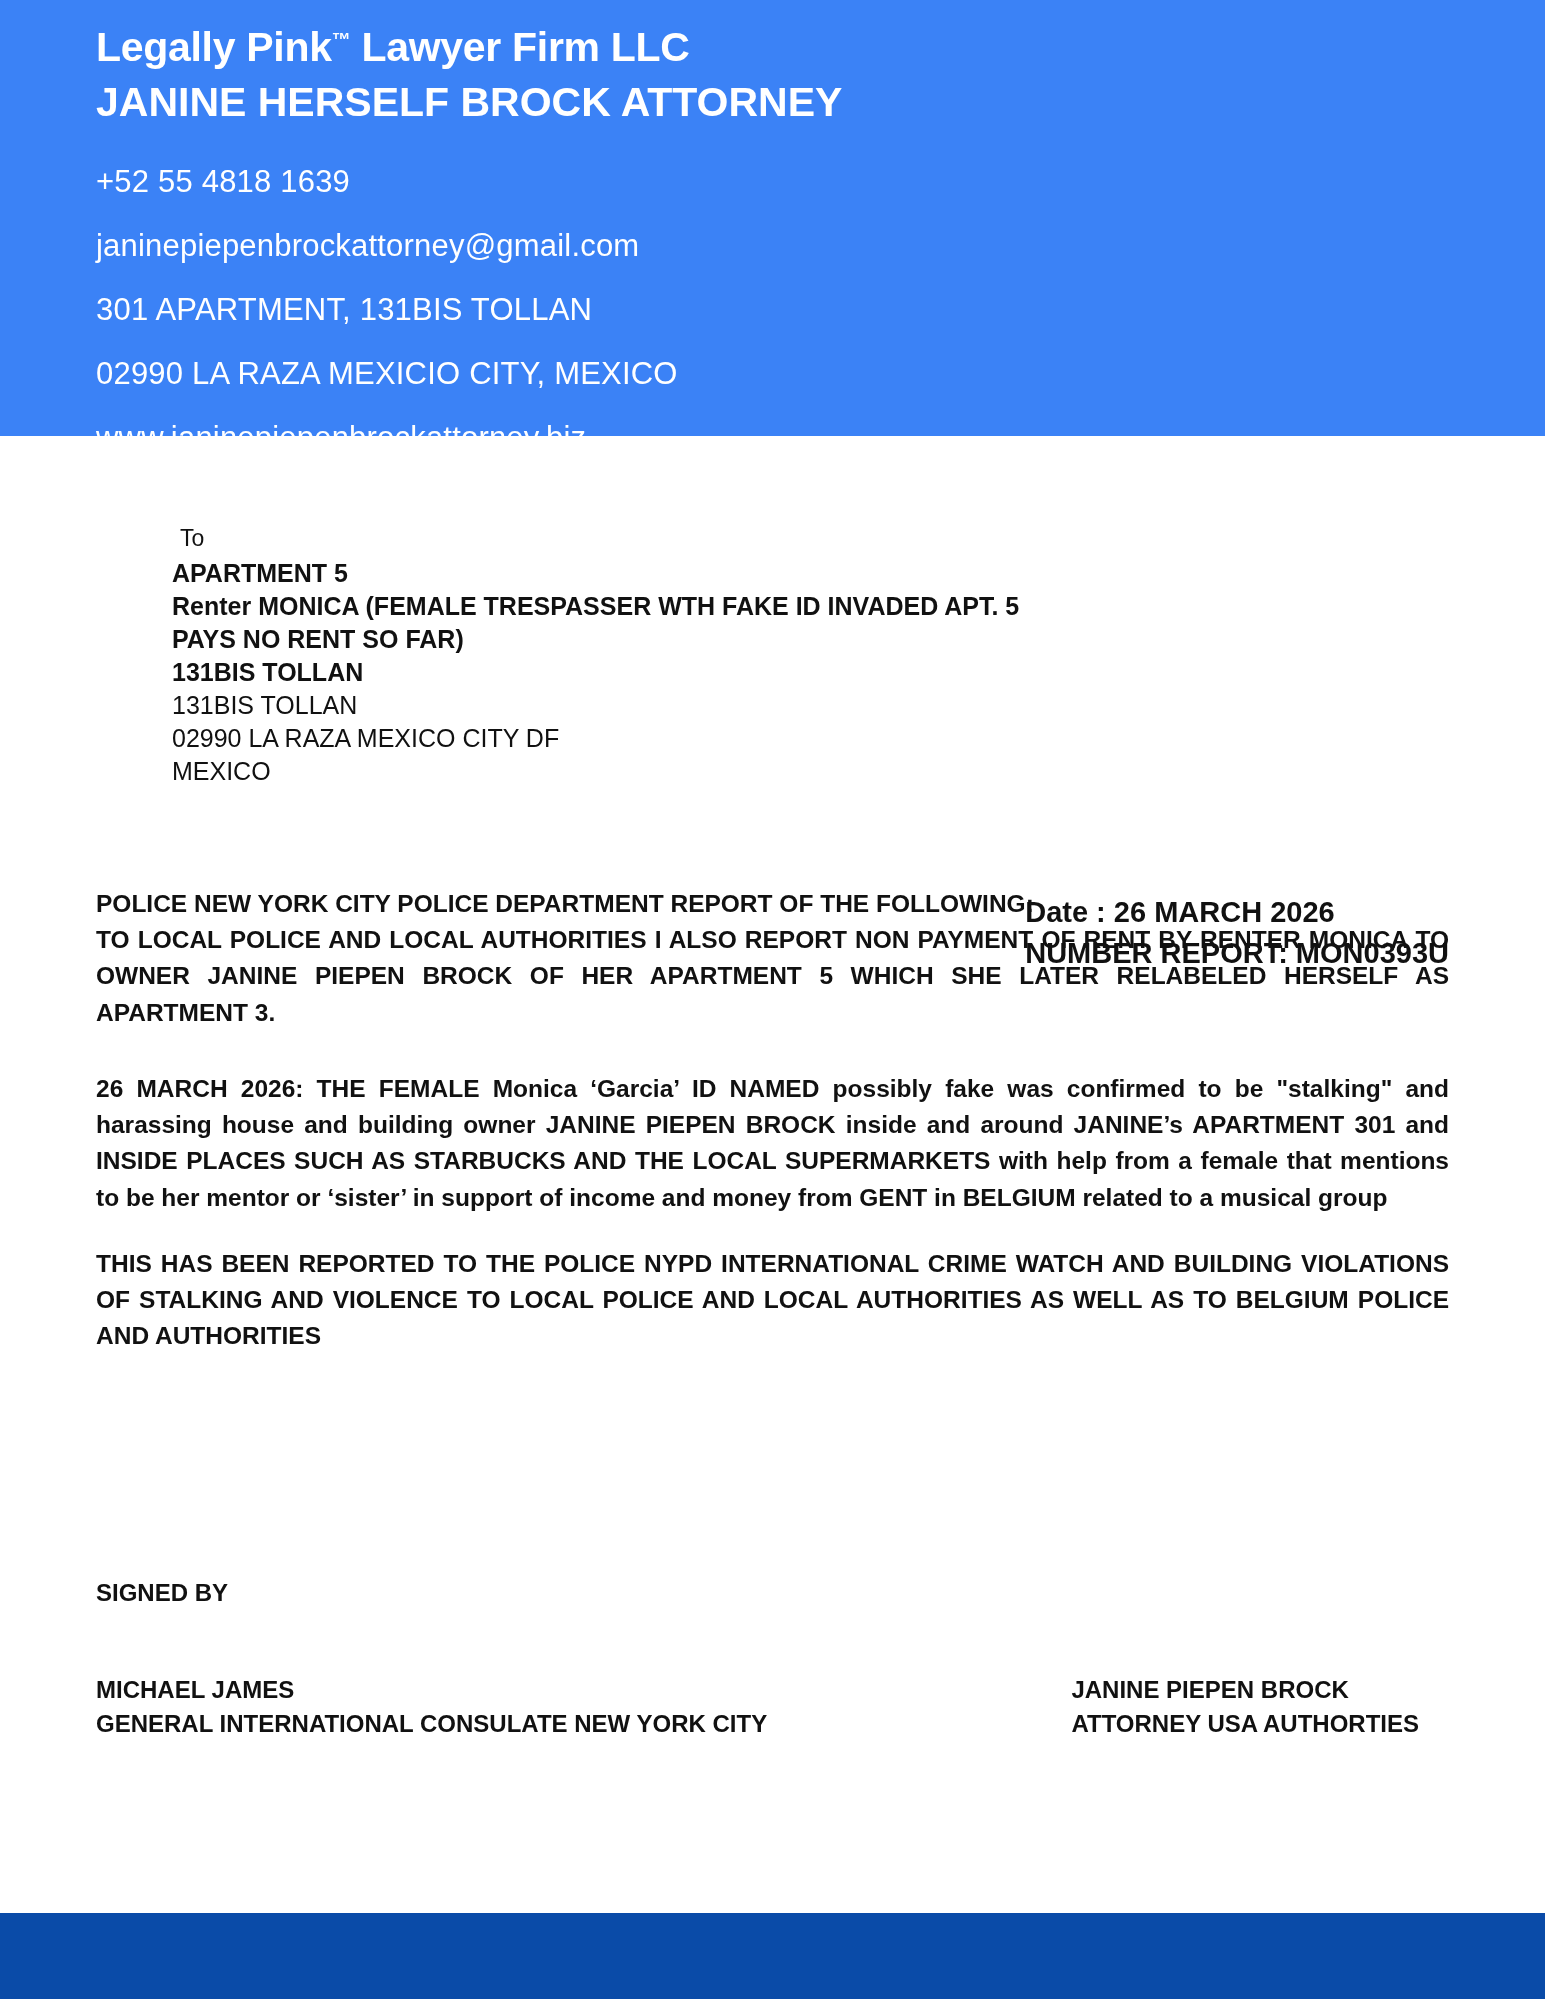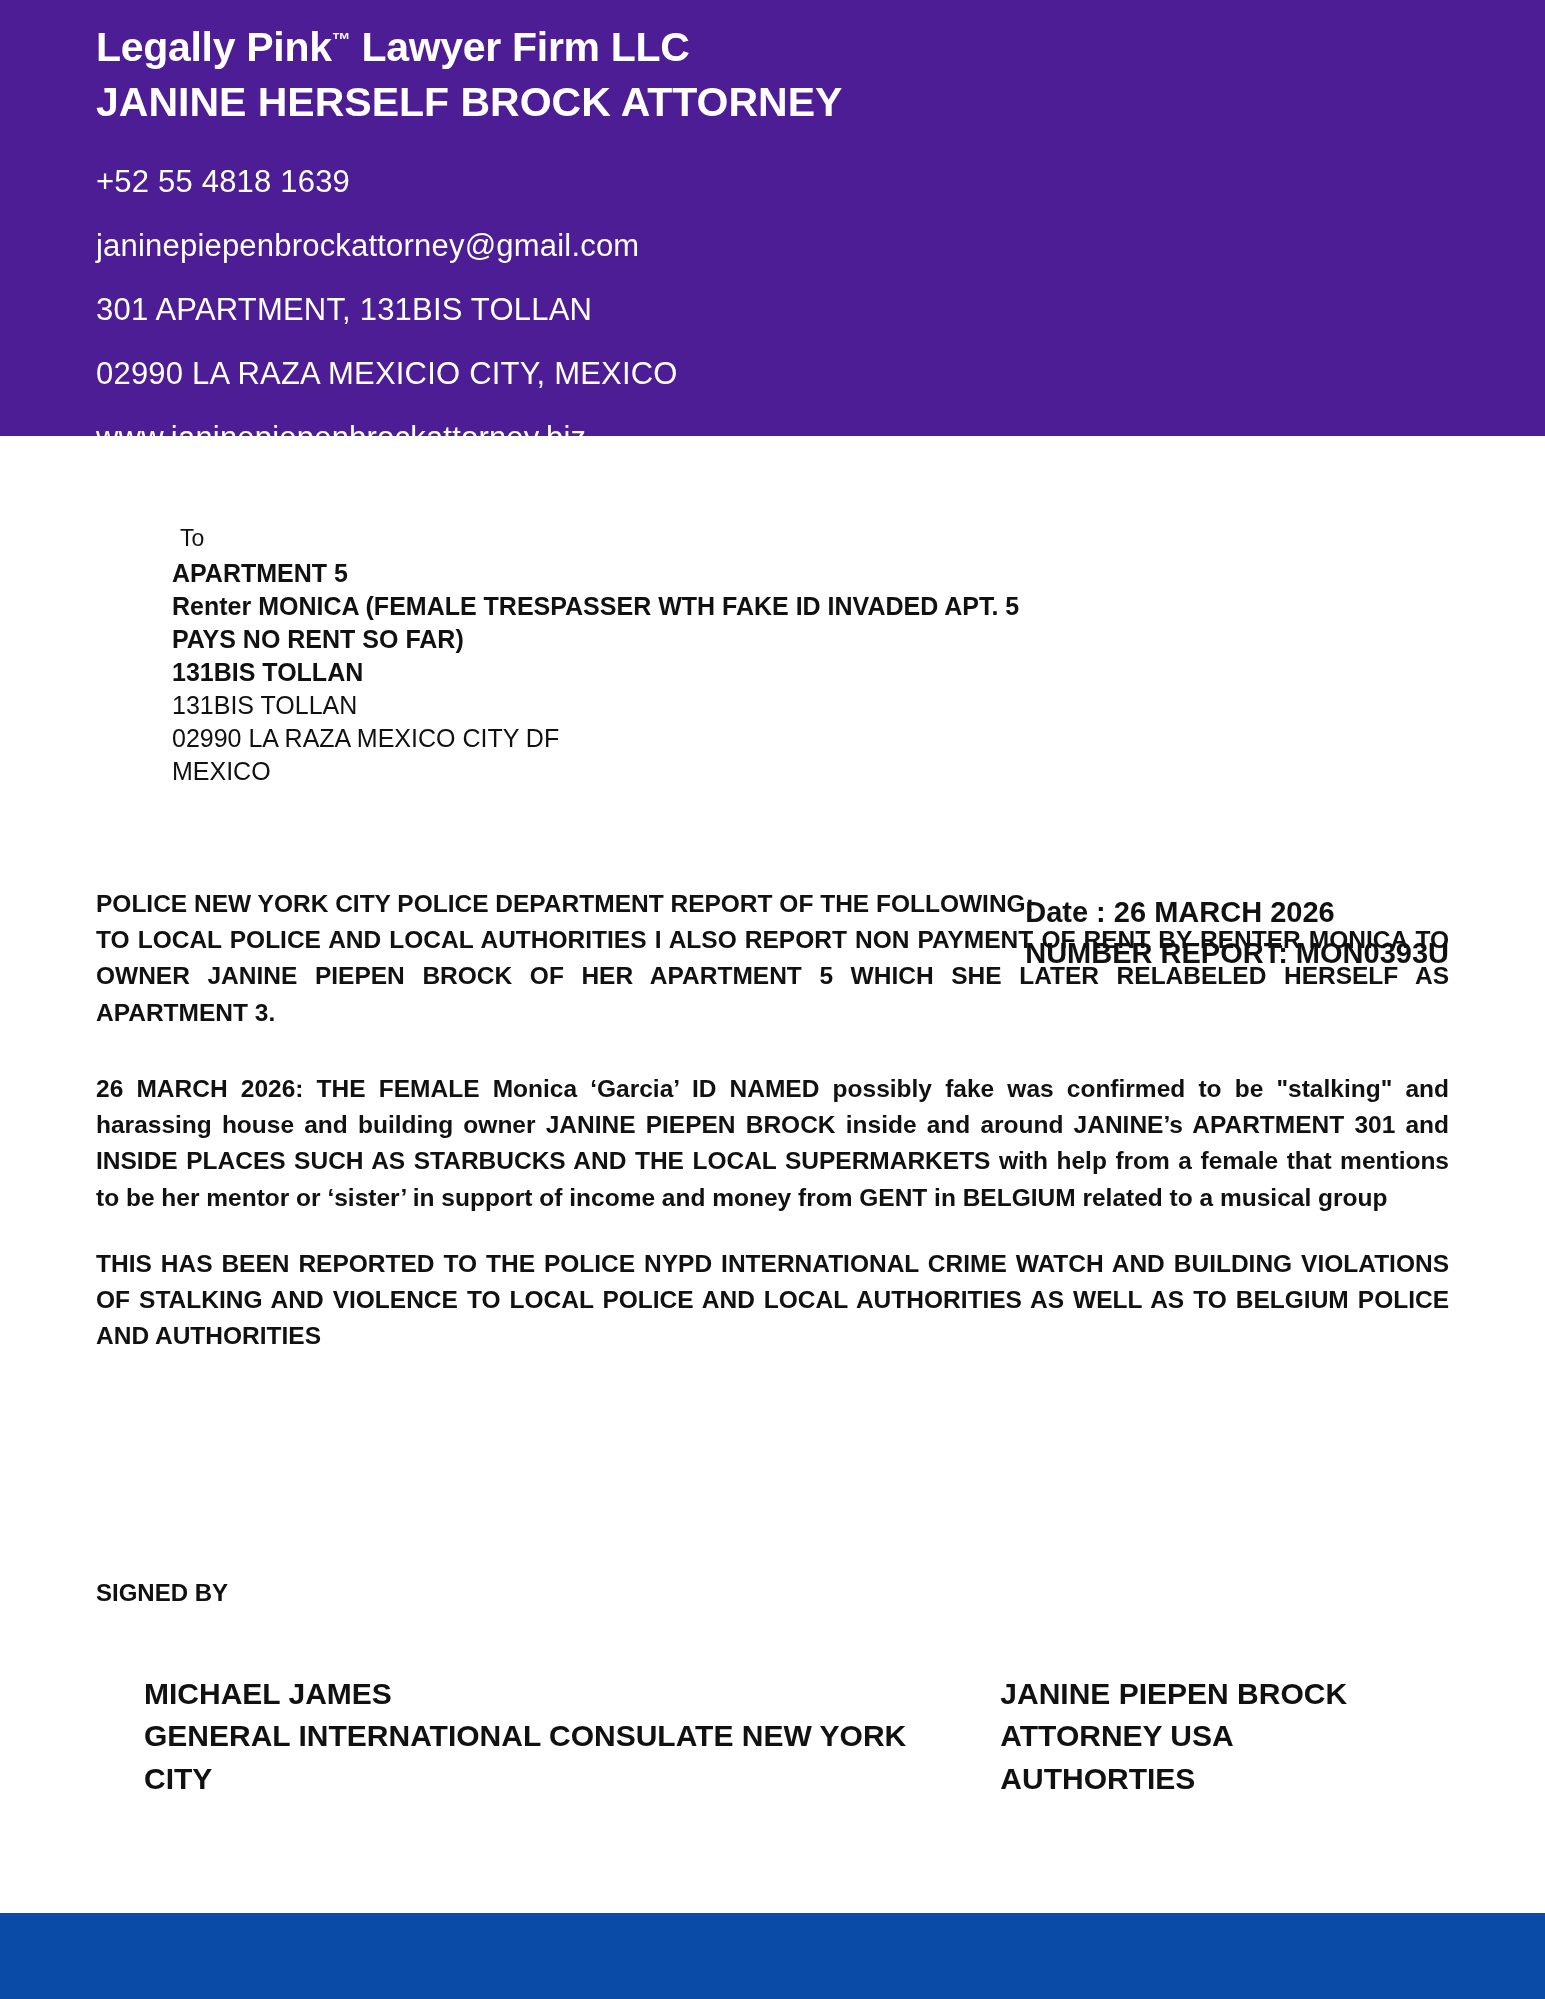--- a/index.html
+++ b/index.html
@@ -11,21 +11,21 @@
     height: 1999px;
     background: #ffffff;
     font-family: "Liberation Sans", sans-serif;
     color: #111111;
     position: relative;
     overflow: hidden;
   }
 
   
   .letterhead {
-    background: #4c1d95;
+    background: #3b82f6;
     color: #ffffff;
     padding: 22px 0 30px 96px;
     box-sizing: border-box;
     height: 436px;
   }
   .firm-name {
     font-size: 41px;
     font-weight: bold;
     letter-spacing: -0.3px;
     line-height: 1.25;
@@ -107,24 +107,23 @@
     font-weight: bold;
     margin-top: 224px;
   }
 
   .signature-row {
     display: flex;
     justify-content: space-between;
     margin-top: 66px;
   }
   .sig-left, .sig-right {
-    font-size: 30px;
+    font-size: 24px;
     font-weight: bold;
     line-height: 1.42;
-    margin-left: 48px;
   }
   .sig-right { margin-right: 30px; }
 
   
   .footer-band {
     position: absolute;
     left: 0;
     bottom: 0;
     width: 100%;
     height: 86px;

